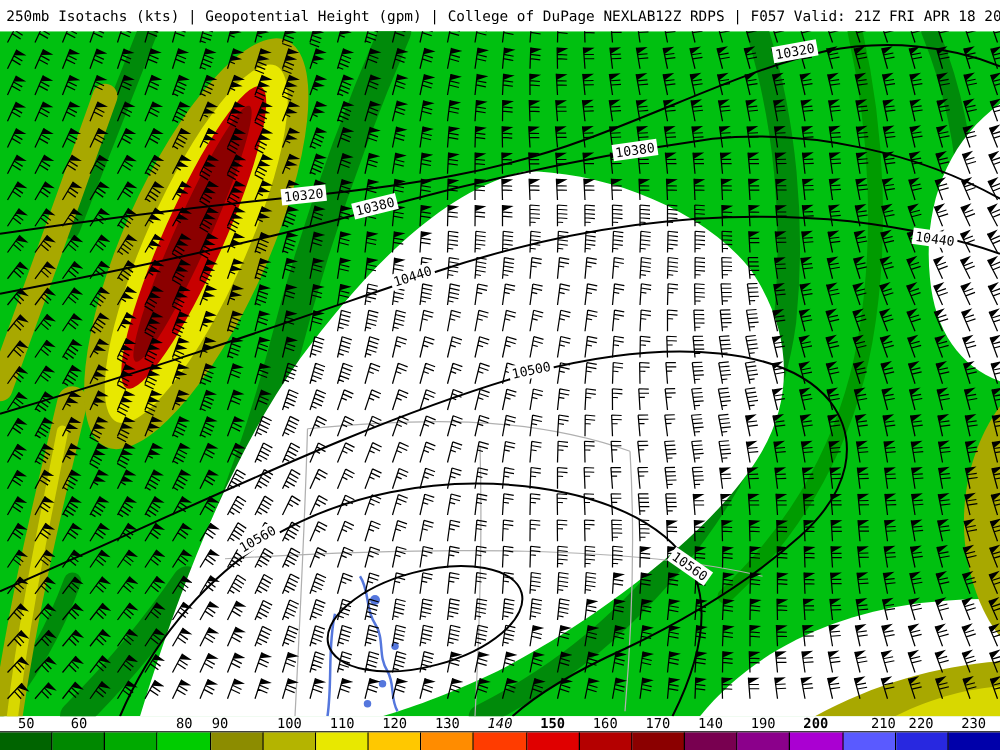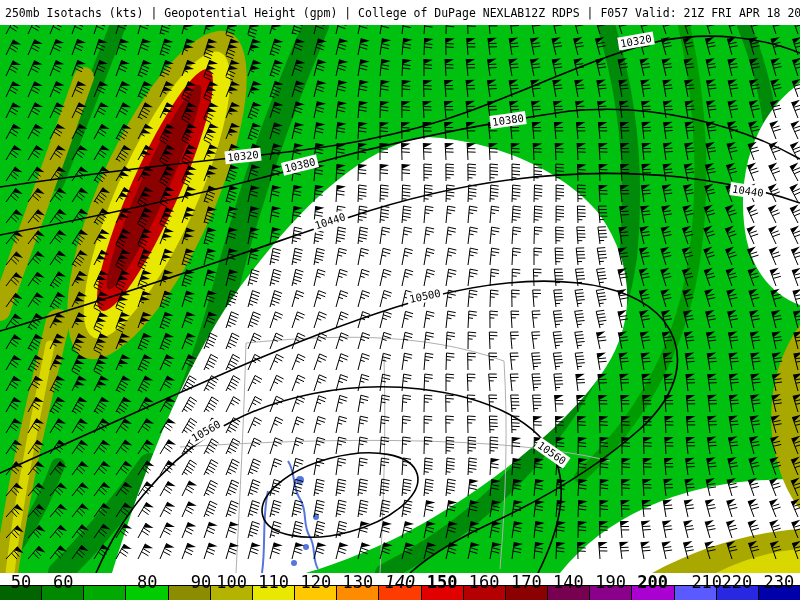--- a/index.html
+++ b/index.html
@@ -2,21 +2,21 @@
 <html><head>
 <meta charset="utf-8">
 <style>
   html,body{margin:0;padding:0;}
   body{width:800px;height:600px;overflow:hidden;background:#fff;
        font-family:"DejaVu Sans Mono","Liberation Mono",monospace;color:#000;}
   .titlebar{height:25px;display:flex;justify-content:space-between;align-items:center;
             padding:3px 5px;font-size:11.5px;white-space:nowrap;background:#fff;box-sizing:border-box;}
   .map-wrap{width:800px;height:548px;position:relative;background:#fff;}
   svg{display:block;}
-  .cbar-labels{position:relative;height:12px;font-size:17px;}
+  .cbar-labels{position:relative;height:12px;font-size:11px;}
   .cbar-labels span{position:absolute;top:-1px;transform:translateX(-50%);}
   .cbar{display:flex;height:15px;border-top:1px solid #000;box-sizing:border-box;}
   .cbar div{flex:1;border-right:1px solid #000;box-sizing:border-box;}
   .cbar div:last-child{border-right:none;}
 </style>
 </head>
 <body>
 
 <div class="app">
   <header class="titlebar">
@@ -113,21 +113,21 @@
             <text x="552" y="431.8" text-anchor="middle" font-size="10.5" font-family="DejaVu Sans Mono, Liberation Mono, monospace" fill="#000">10560</text>
           </g>
         </g>
       </svg>
   </div>
   <div class="cbar-labels" id="cbar-labels">
       <span style="left: 21.0526px;">50</span>
       <span style="left: 63.1579px;">60</span>
       <span style="left: 105.263px; margin-top: 40px;">70</span>
       <span style="left: 147.368px;">80</span>
-      <span style="left: 201px;">90</span>
+      <span style="left: 176px;">90</span>
       <span style="left: 231.579px;">100</span>
       <span style="left: 273.684px;">110</span>
       <span style="left: 315.789px;">120</span>
       <span style="left: 357.895px;">130</span>
       <span style="left: 400px; font-style: italic;">140</span>
       <span style="left: 442.105px; font-weight: bold;">150</span>
       <span style="left: 484.211px;">160</span>
       <span style="left: 526.316px;">170</span>
       <span style="left: 568.421px;">140</span>
       <span style="left: 610.526px;">190</span>

